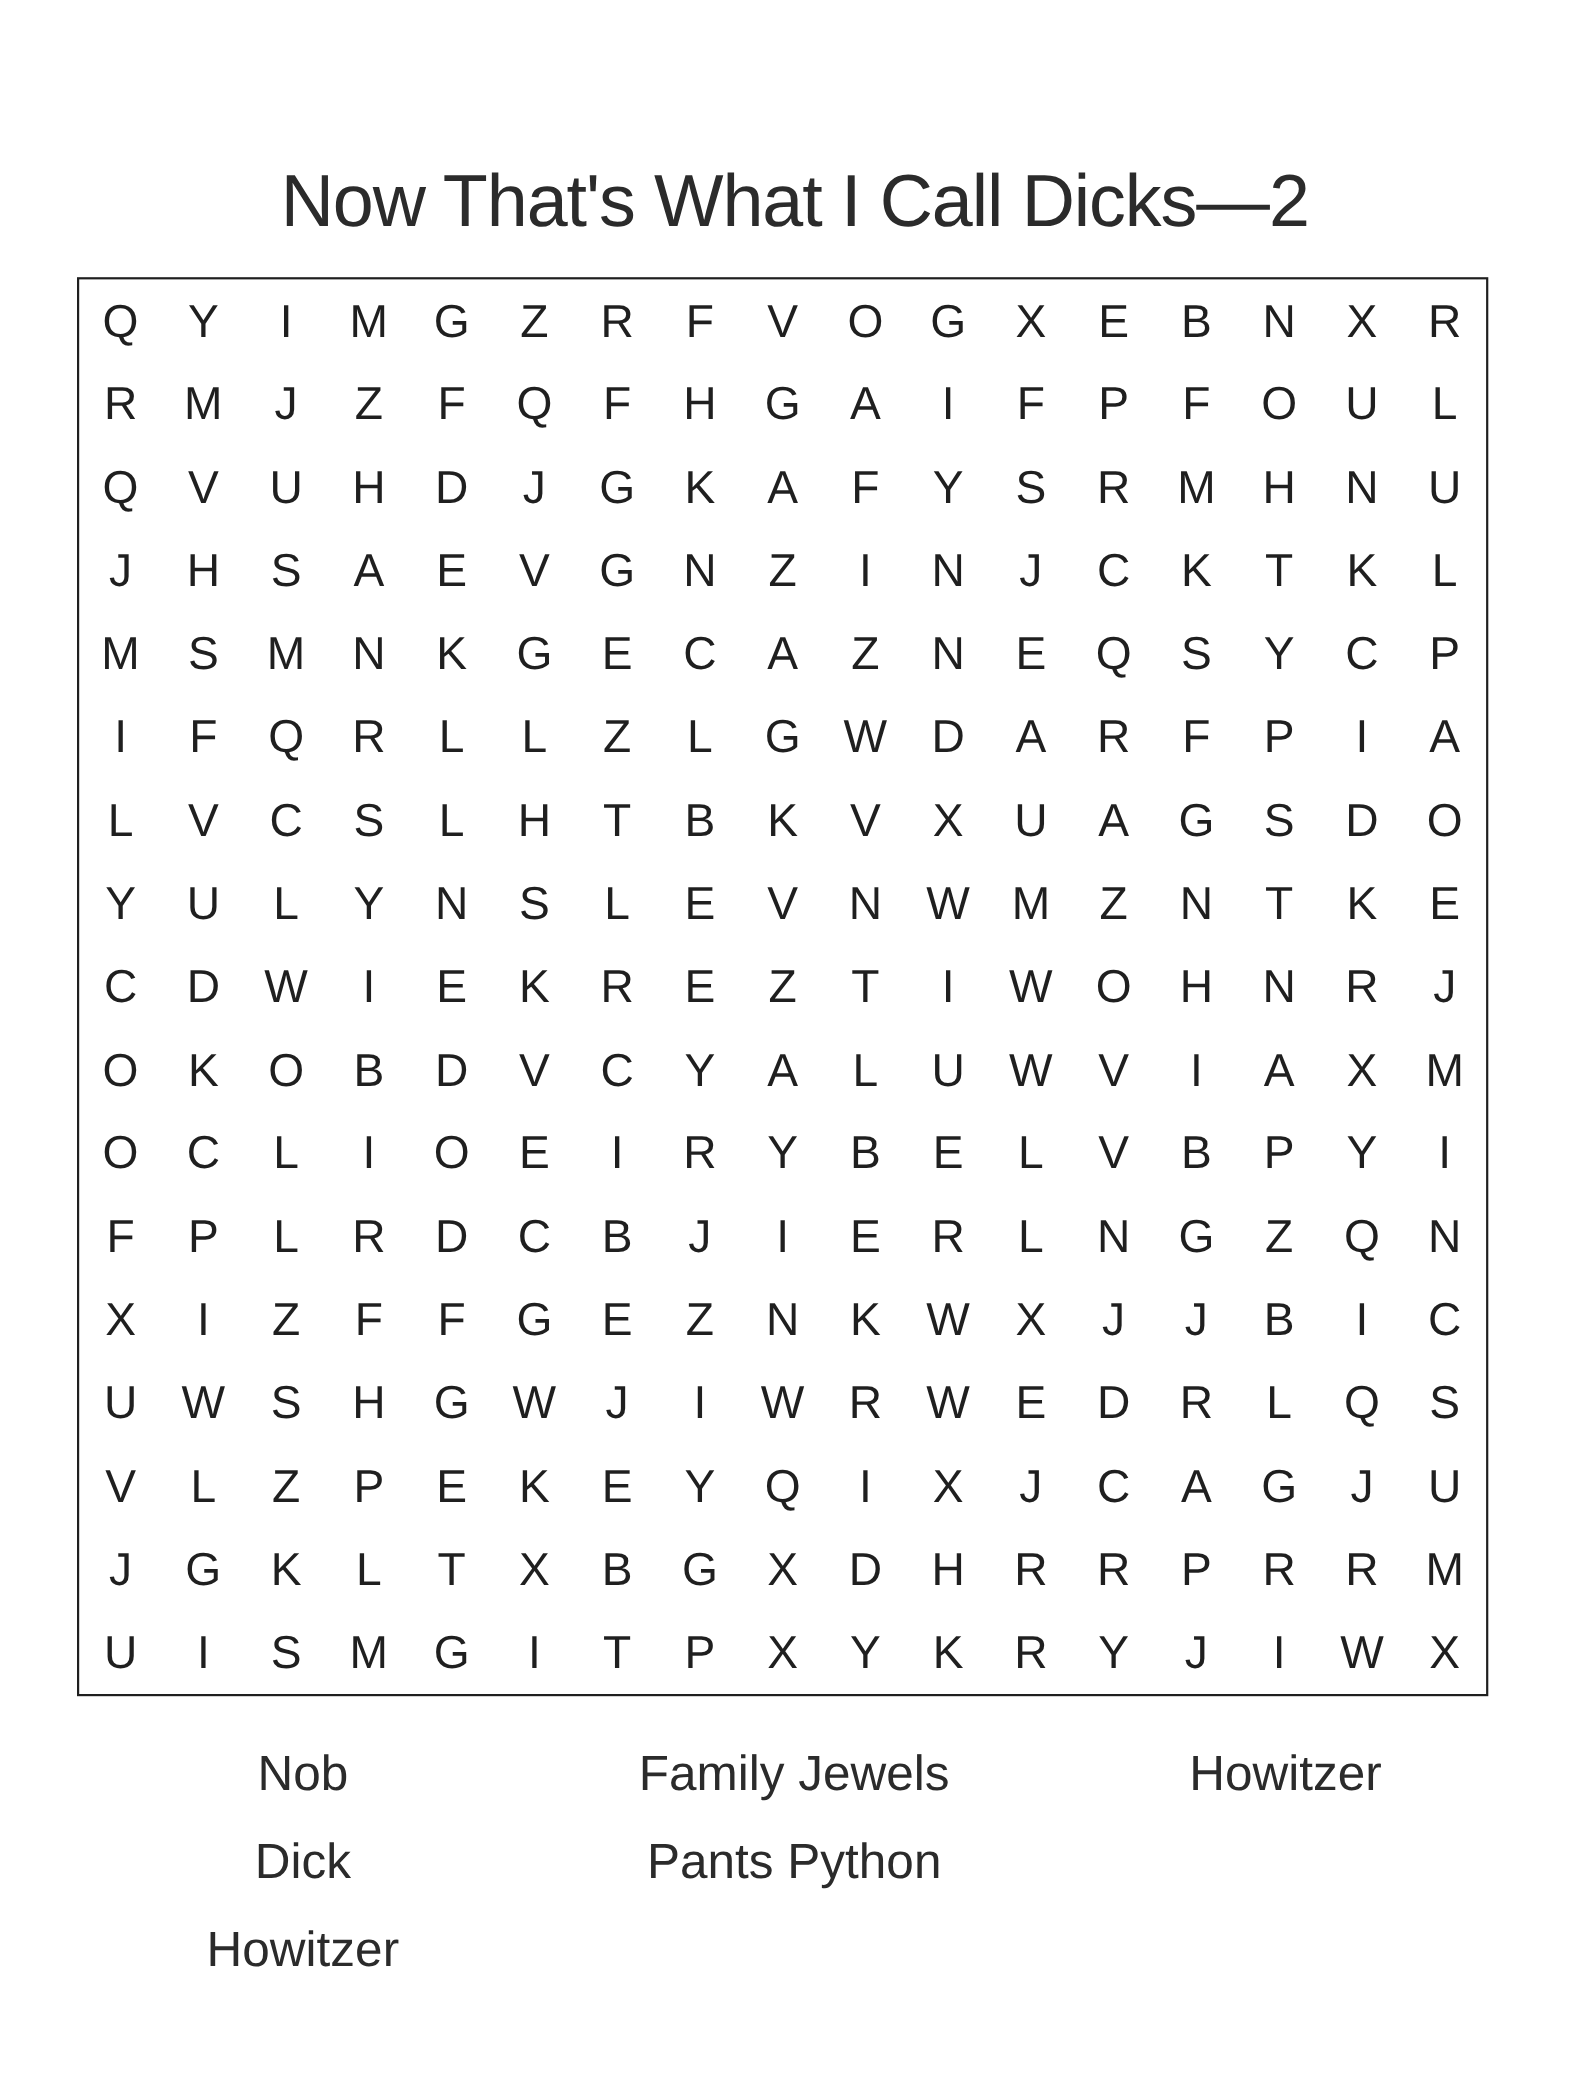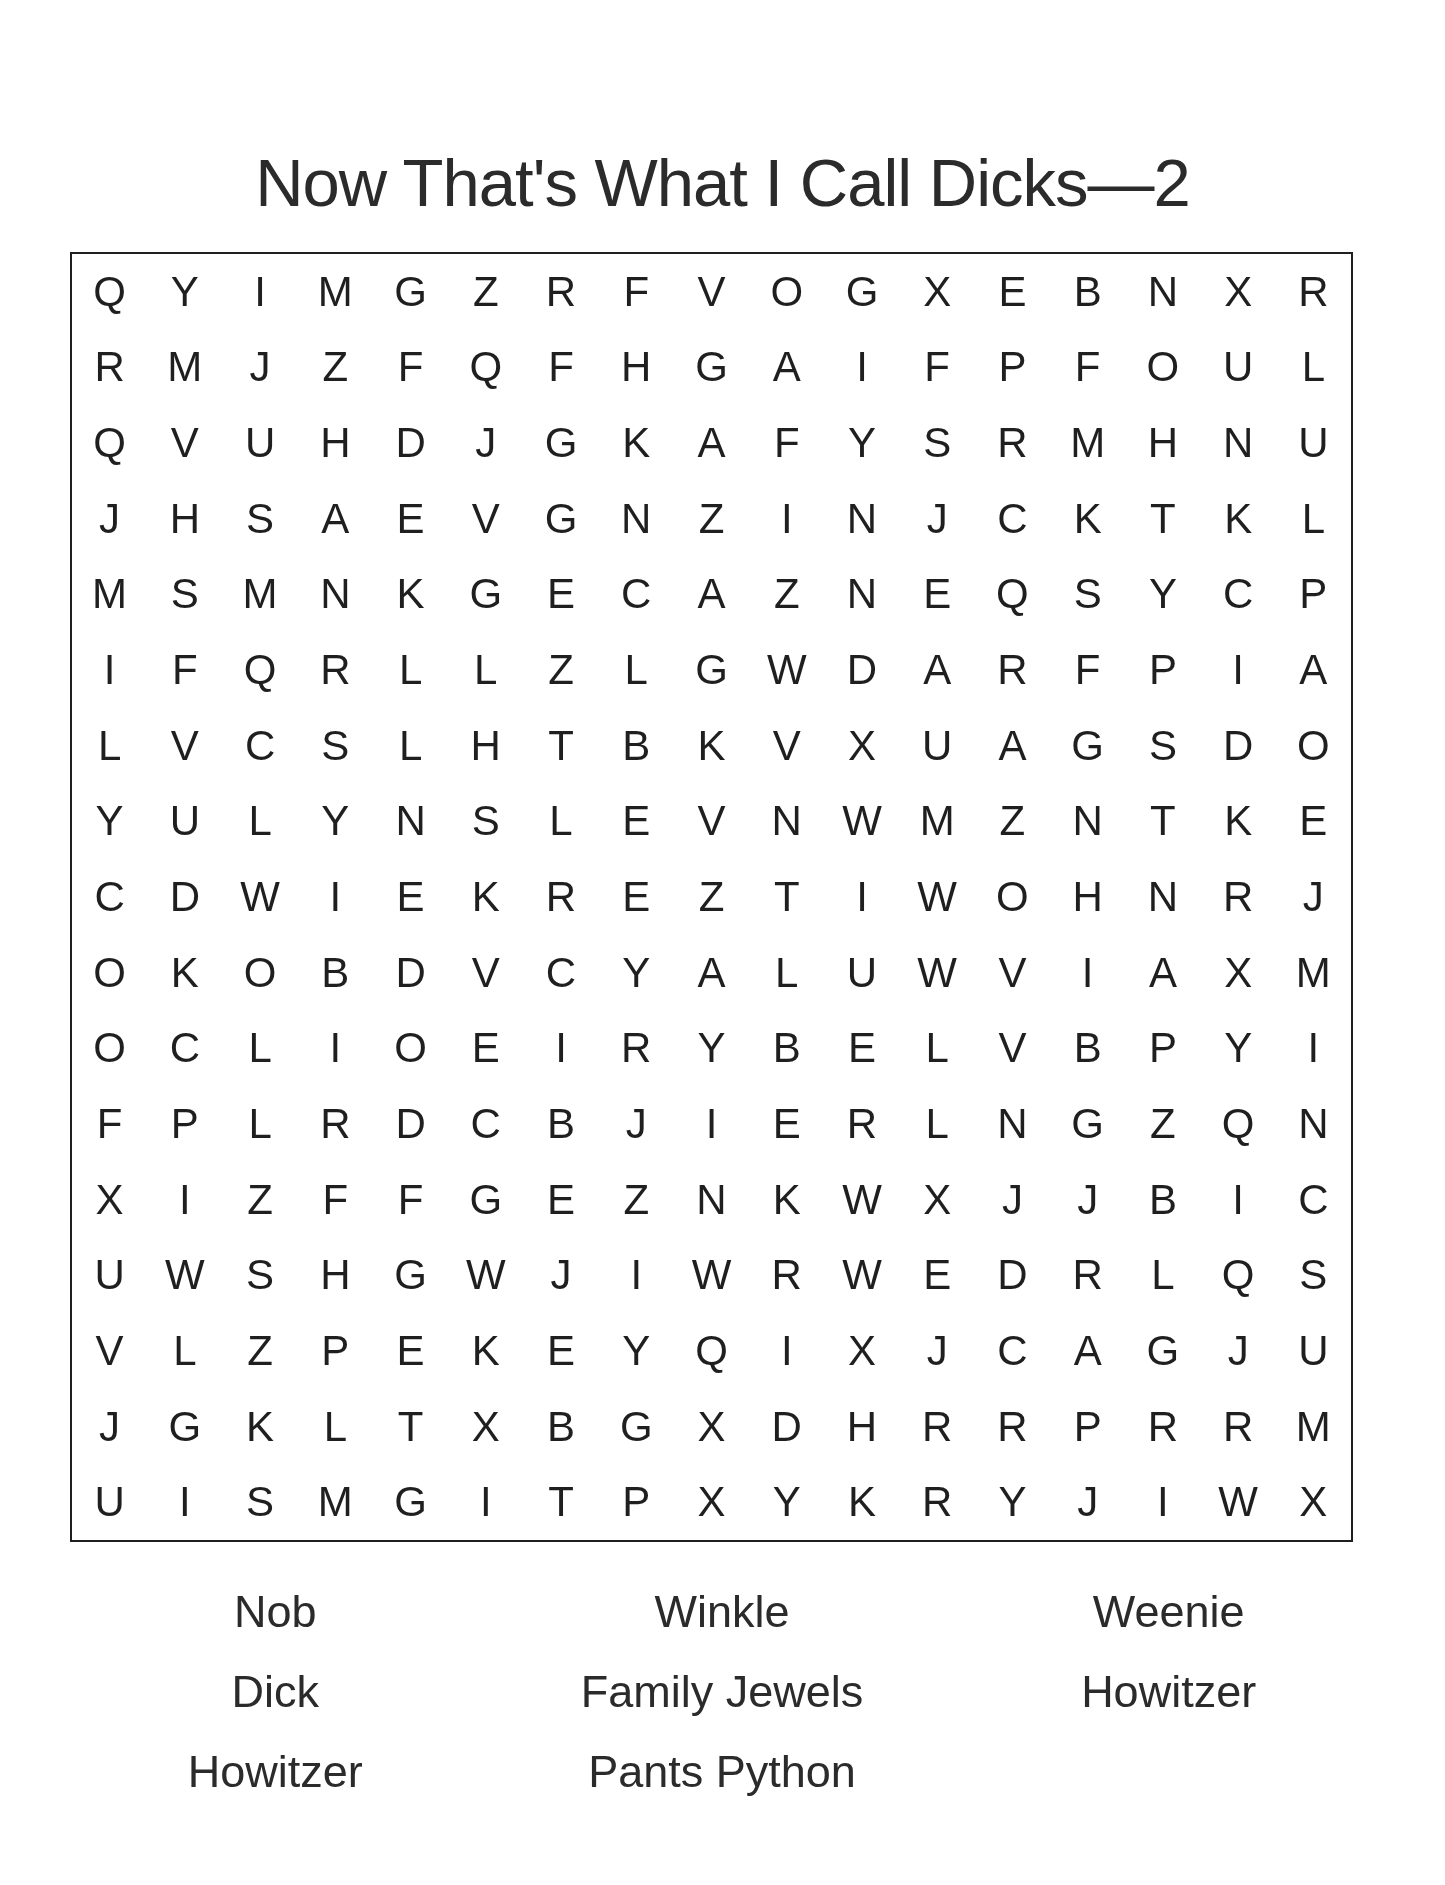--- a/index.html
+++ b/index.html
@@ -361,22 +361,20 @@
       <div class="cell">X</div>
     </div>
 
   <div class="word-list">
       <div class="word-col">
         <div class="word">Nob</div>
         <div class="word">Dick</div>
         <div class="word">Howitzer</div>
       </div>
       <div class="word-col">
-        <div class="word">Winkle</div>
         <div class="word">Family Jewels</div>
         <div class="word">Pants Python</div>
       </div>
       <div class="word-col">
-        <div class="word">Weenie</div>
         <div class="word">Howitzer</div>
       </div>
     </div>
 </div>
 
 </body></html>

